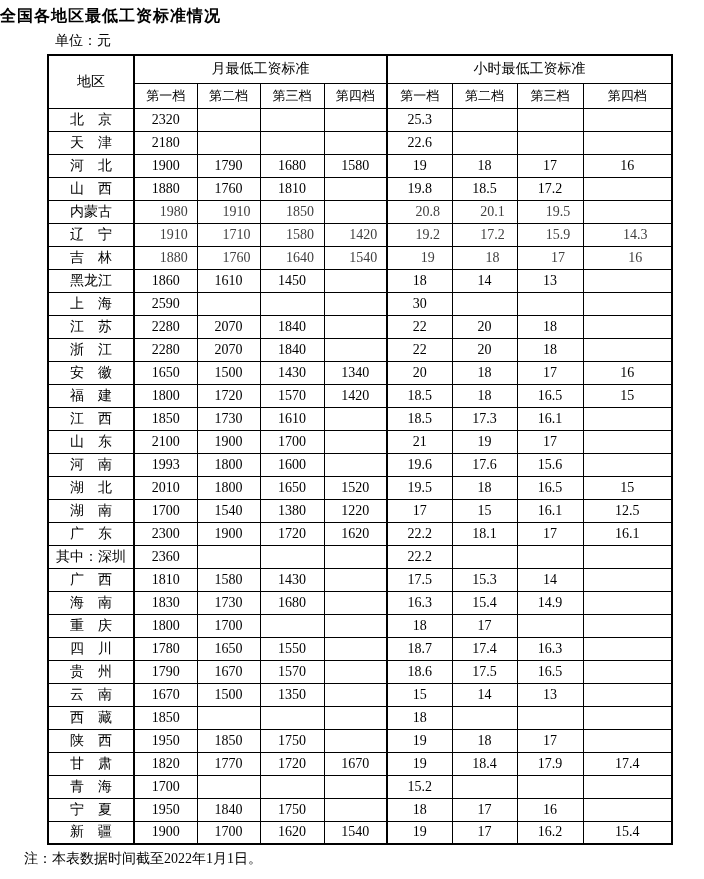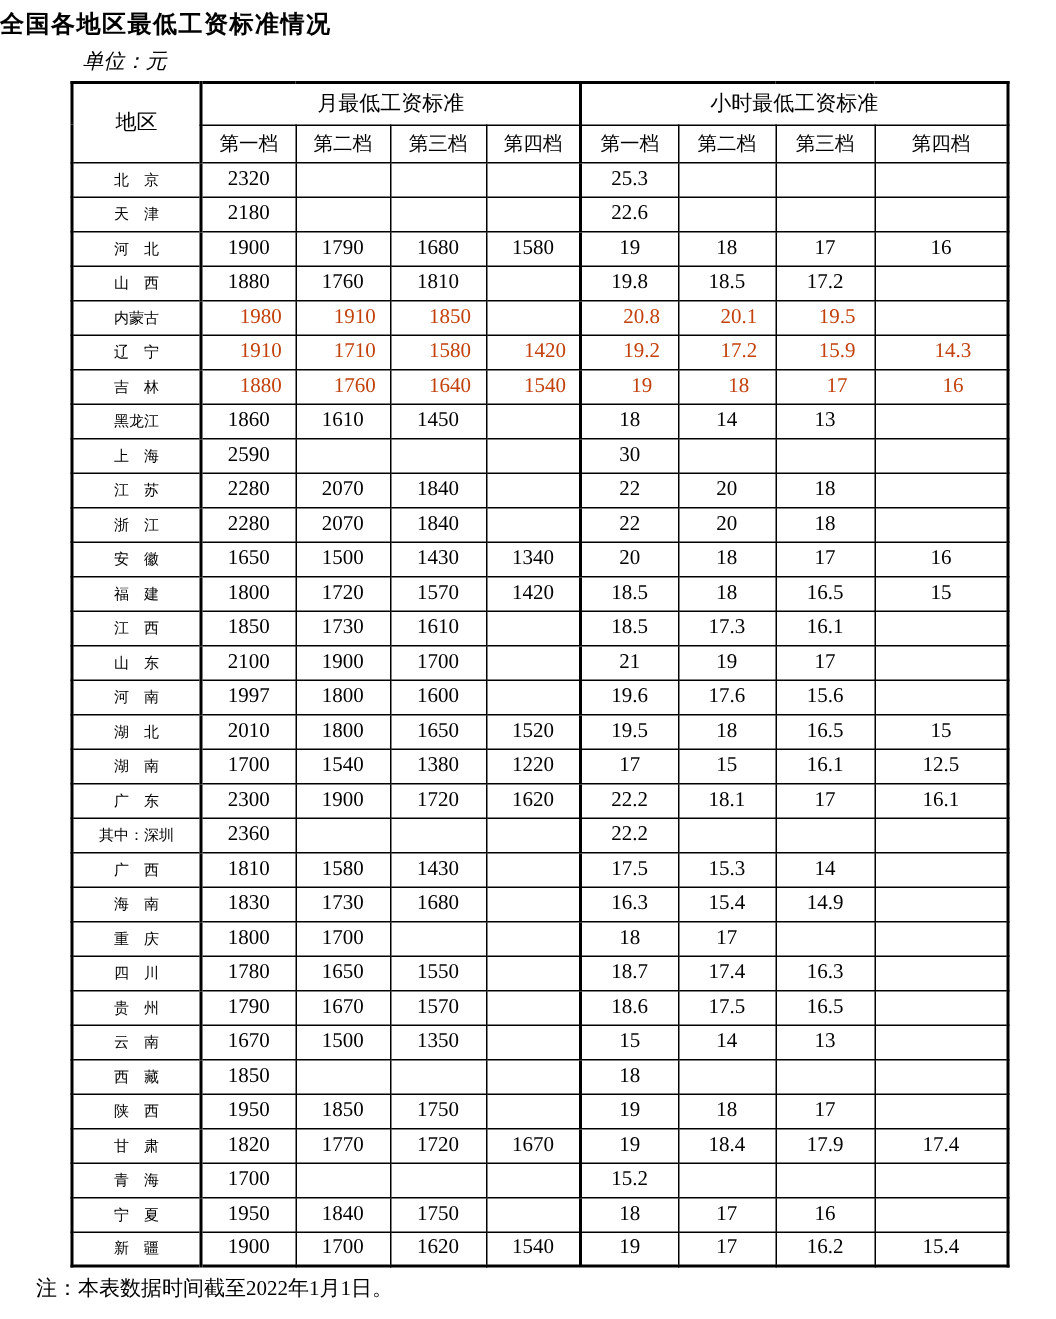--- a/index.html
+++ b/index.html
@@ -22,21 +22,20 @@
     font-weight: bold;
     letter-spacing: 1px;
     font-family: "Liberation Sans", sans-serif;
   }
   .unit-label {
     position: absolute;
     top: 32px;
     left: 55px;
     font-size: 14px;
     font-family: "Liberation Sans", sans-serif;
-    font-style: italic;
   }
   table.wage-table {
     position: absolute;
     top: 54px;
     left: 47px;
     width: 625px;
     border-collapse: collapse;
     table-layout: fixed;
     border: 2px solid #000000;
   }
@@ -55,30 +54,30 @@
     font-weight: normal;
     font-family: "Liberation Sans", sans-serif;
   }
   th.tier-hdr {
     font-size: 13px;
     font-weight: normal;
     font-family: "Liberation Serif", serif;
   }
   tbody tr { height: 23px; }
   td.region-cell {
-    font-size: 10px;
+    font-size: 14px;
     font-family: Liberation Sans, sans-serif;
   }
   td.val-cell {
     font-size: 14px;
     font-family: "Liberation Serif", serif;
   }
   .thick-r { border-right-width: 2px !important; }
   .thick-l { border-left-width: 2px !important; margin-left: 48px; }
-  tr.muted-values td.val-cell { color: #c2410c; padding-left: 16px; }
+  tr.muted-values td.val-cell { color: #404040; padding-left: 16px; }
   .footnote {
     position: absolute;
     top: 850px;
     left: 24px;
     font-size: 14px;
     font-family: Liberation Serif, serif;
   }
 </style>
 </head>
 <body>
@@ -279,21 +278,21 @@
           <td class="val-cell">1900</td>
           <td class="val-cell">1700</td>
           <td class="val-cell thick-r"></td>
           <td class="val-cell thick-l">21</td>
           <td class="val-cell">19</td>
           <td class="val-cell">17</td>
           <td class="val-cell"></td>
         </tr>
         <tr>
           <td class="region-cell thick-r">河　南</td>
-          <td class="val-cell">1997</td>
+          <td class="val-cell">1993</td>
           <td class="val-cell">1800</td>
           <td class="val-cell">1600</td>
           <td class="val-cell thick-r"></td>
           <td class="val-cell thick-l">19.6</td>
           <td class="val-cell">17.6</td>
           <td class="val-cell">15.6</td>
           <td class="val-cell"></td>
         </tr>
         <tr>
           <td class="region-cell thick-r">湖　北</td>

